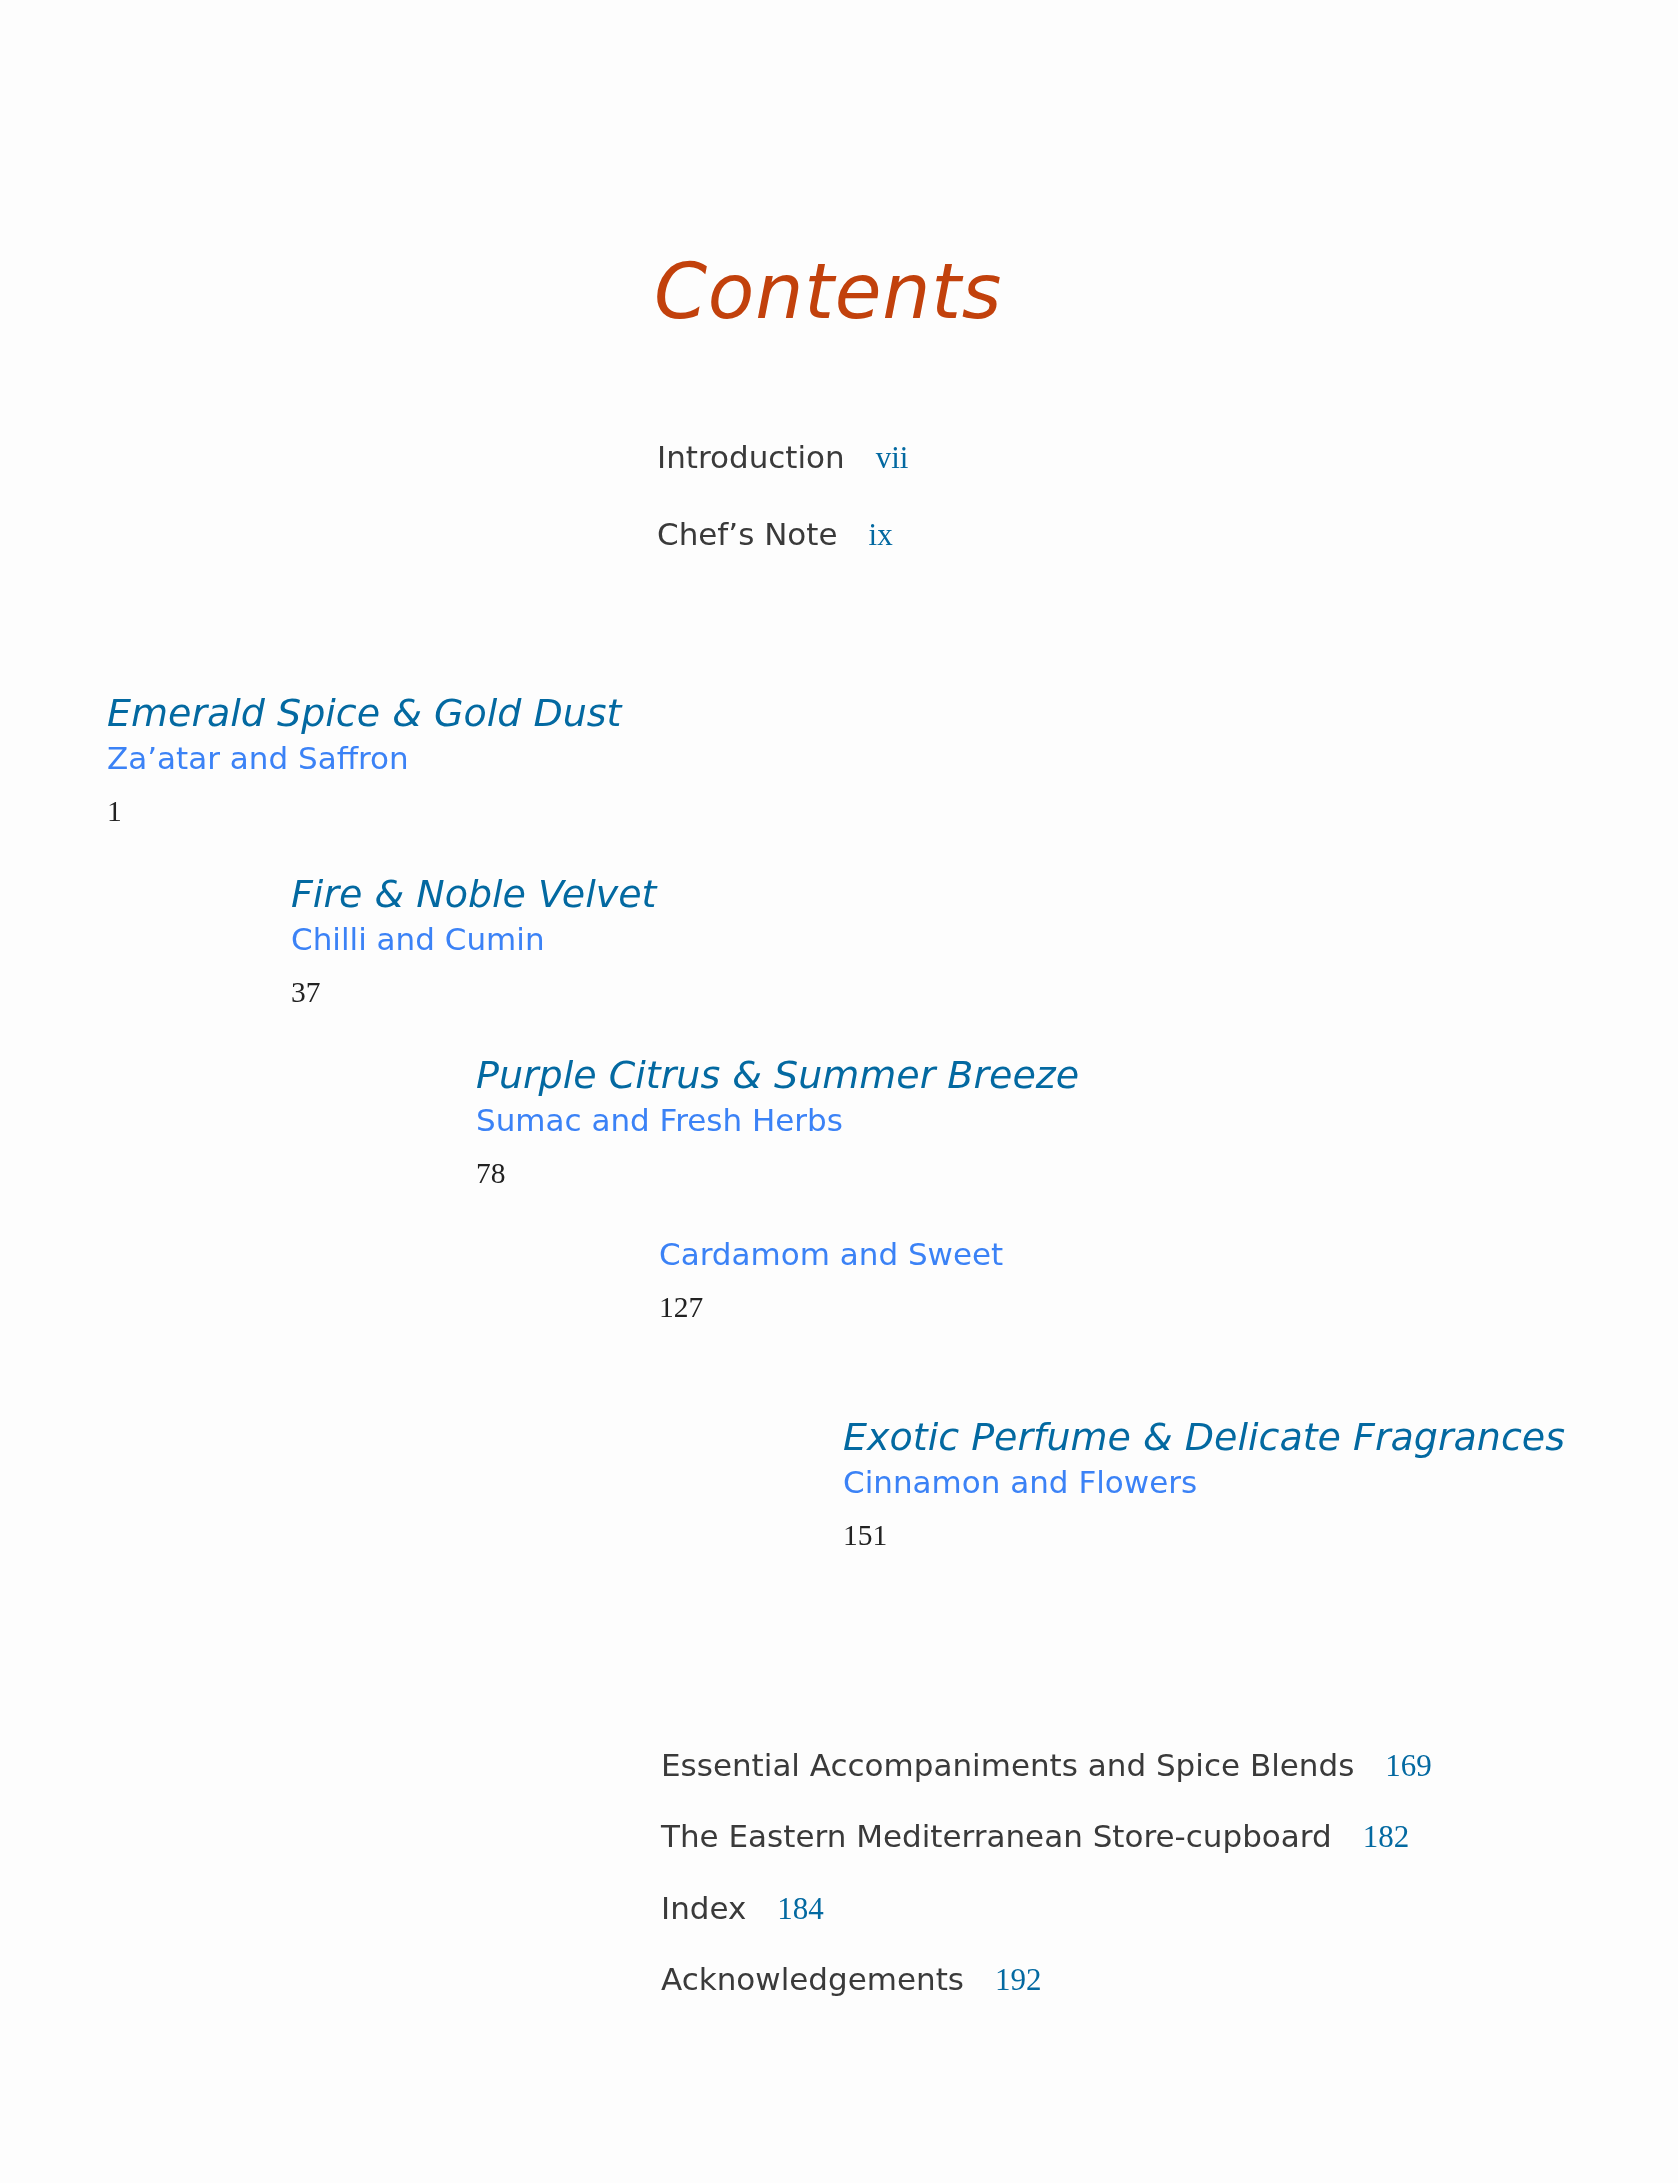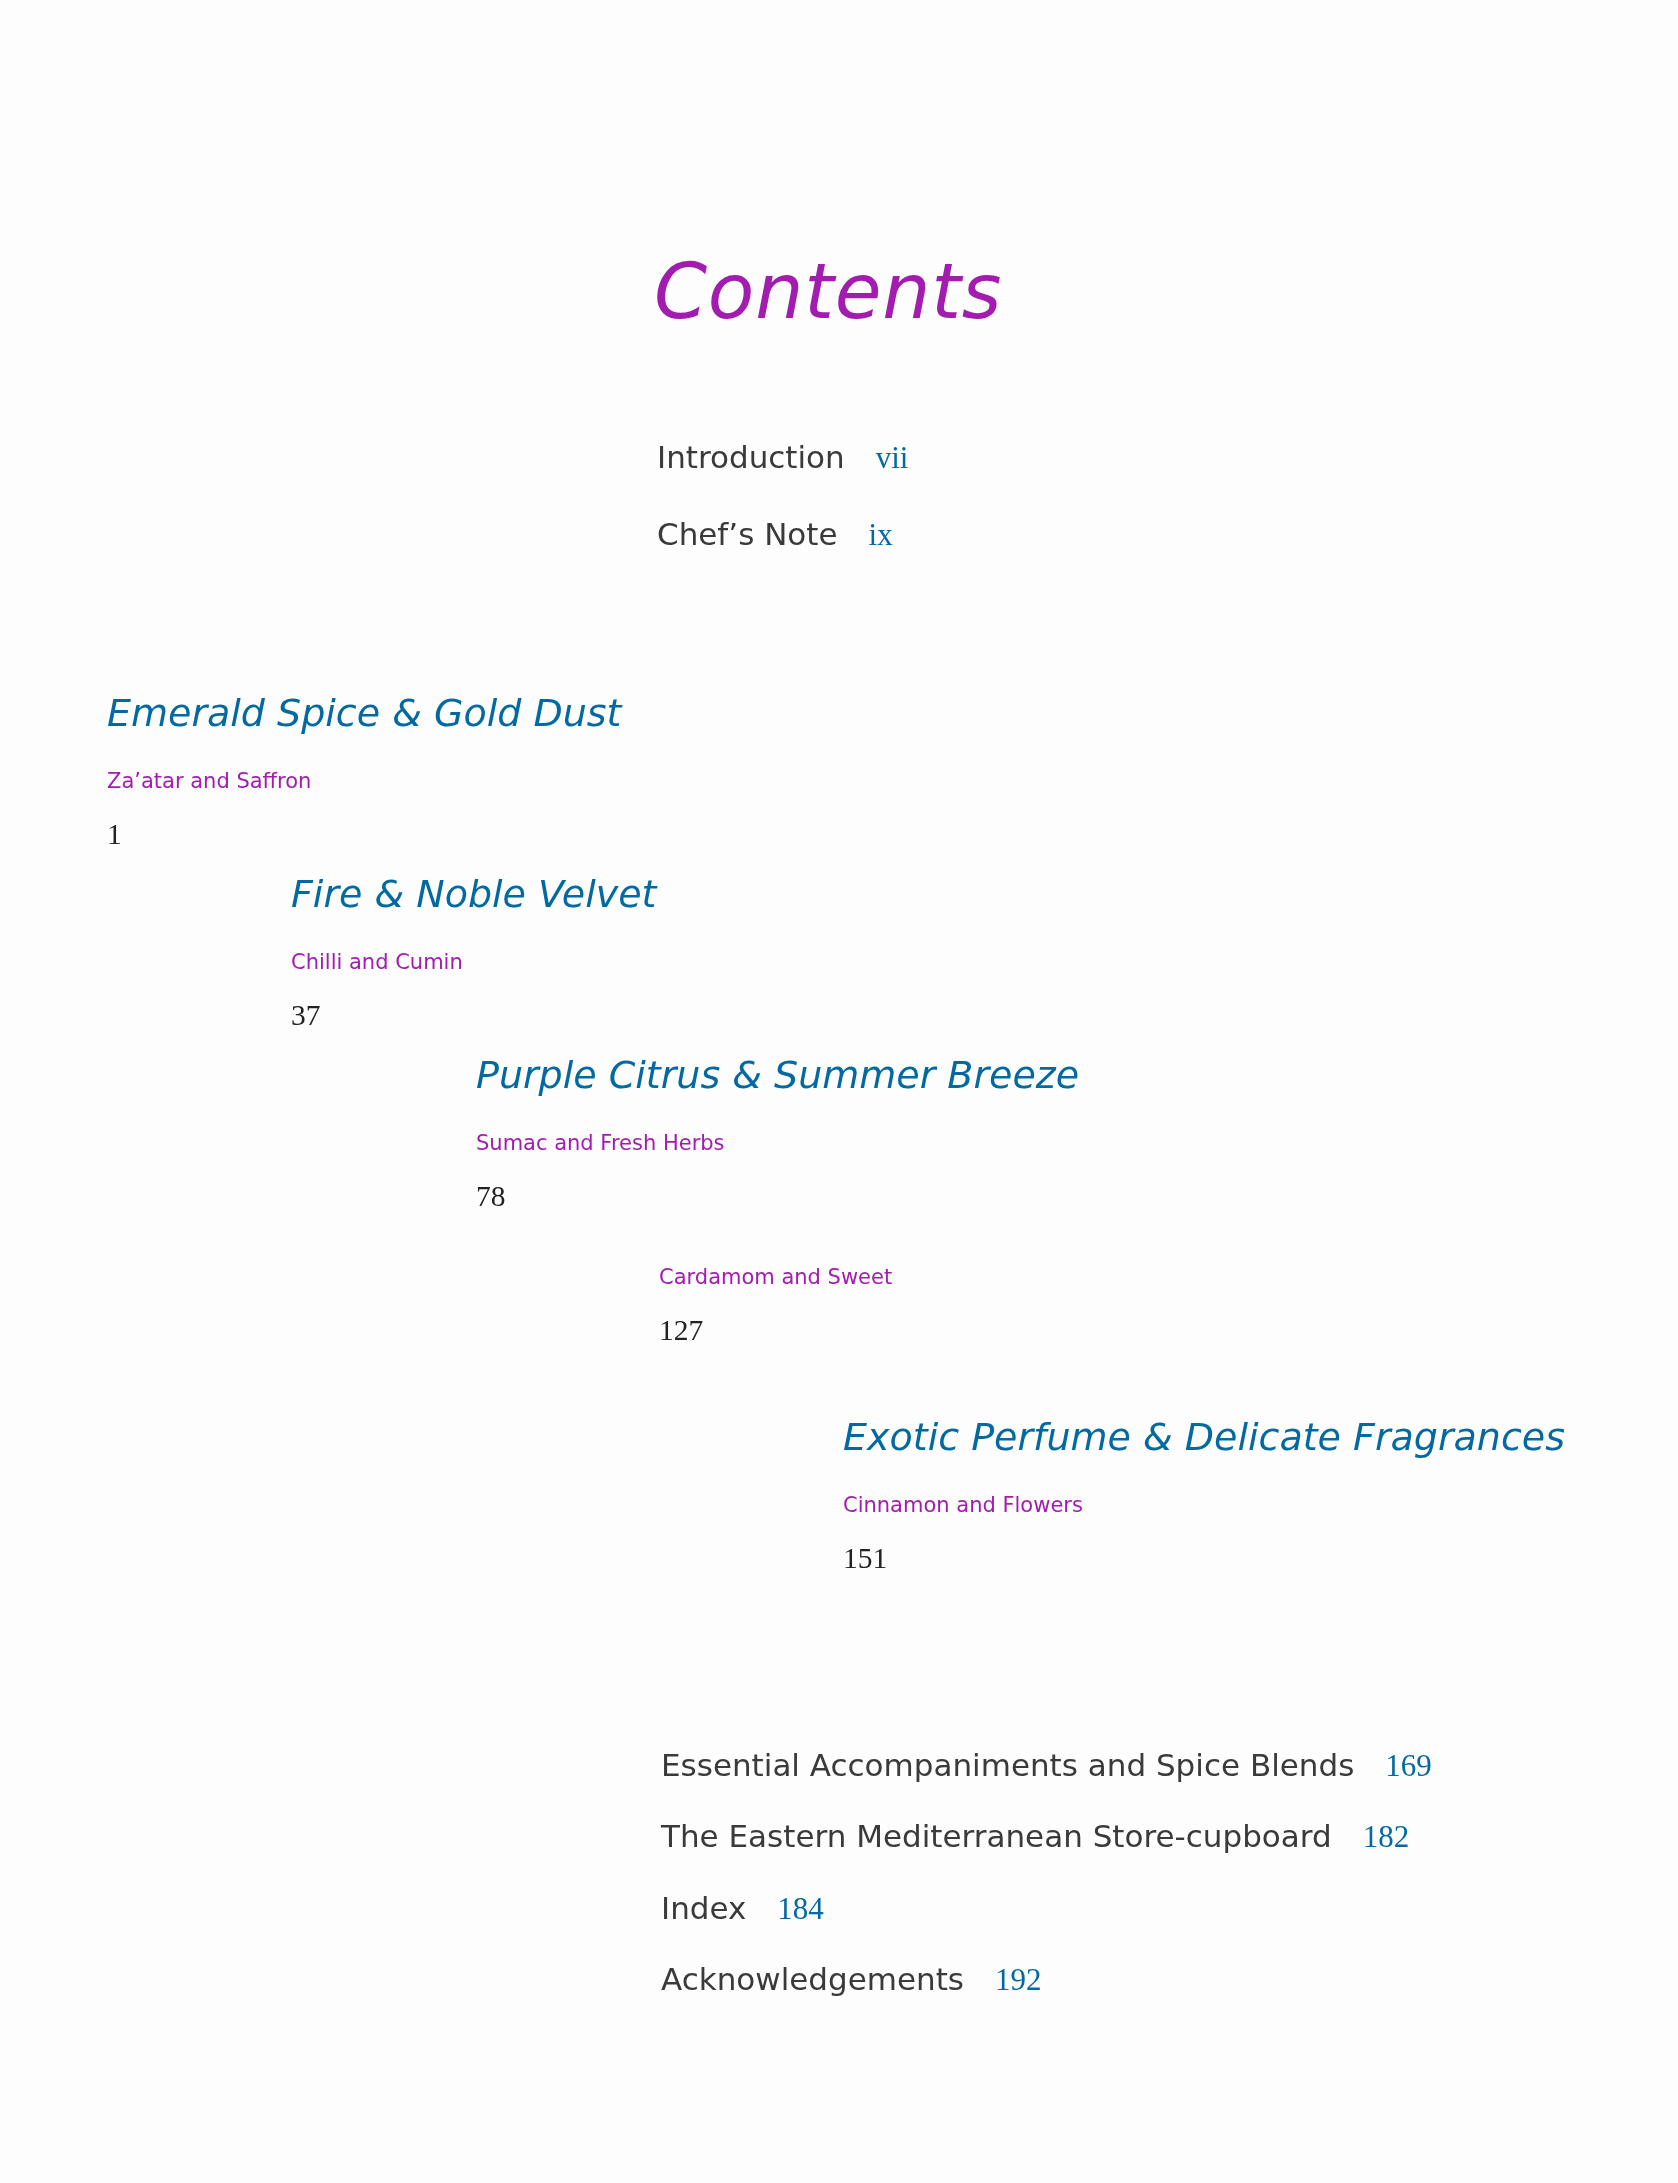--- a/index.html
+++ b/index.html
@@ -8,34 +8,34 @@
     background: #fdfdfd;
     position: relative;
     overflow: hidden;
     font-family: "DejaVu Sans", sans-serif;
     color: #2b2b2b;
   }
   .abs { position: absolute; white-space: nowrap; }
   .title {
     left: 654px; top: 247px;
     font-size: 76px; font-style: italic; font-weight: normal;
-    color: #a21caf; letter-spacing: 0.8px;
+    color: #c2410c; letter-spacing: 0.8px;
   }
   .front-row { font-size: 31px; color: #3a3a3a; }
   .front-row .pg, .back-row .pg {
     font-family: "Liberation Serif", serif;
     font-size: 31px; color: #0369a1; margin-left: 31px;
   }
   .chapter .ch-title {
     font-size: 38px; font-style: italic; color: #0369a1;
     display: block; line-height: 47px;
   }
   .chapter .ch-sub {
-    font-size: 21px; color: #a21caf; display: block;
-    margin-top: 25px; line-height: 39px;
+    font-size: 31px; color: #3b82f6; display: block;
+    margin-top: 2px; line-height: 39px;
   }
   .chapter .ch-page {
     font-family: "Liberation Serif", serif;
     font-size: 29.5px; color: #222; display: block; margin-top: 17px;
   }
   .back-row { font-size: 31px; color: #3a3a3a; }
 </style>
 </head>
 <body>
 

